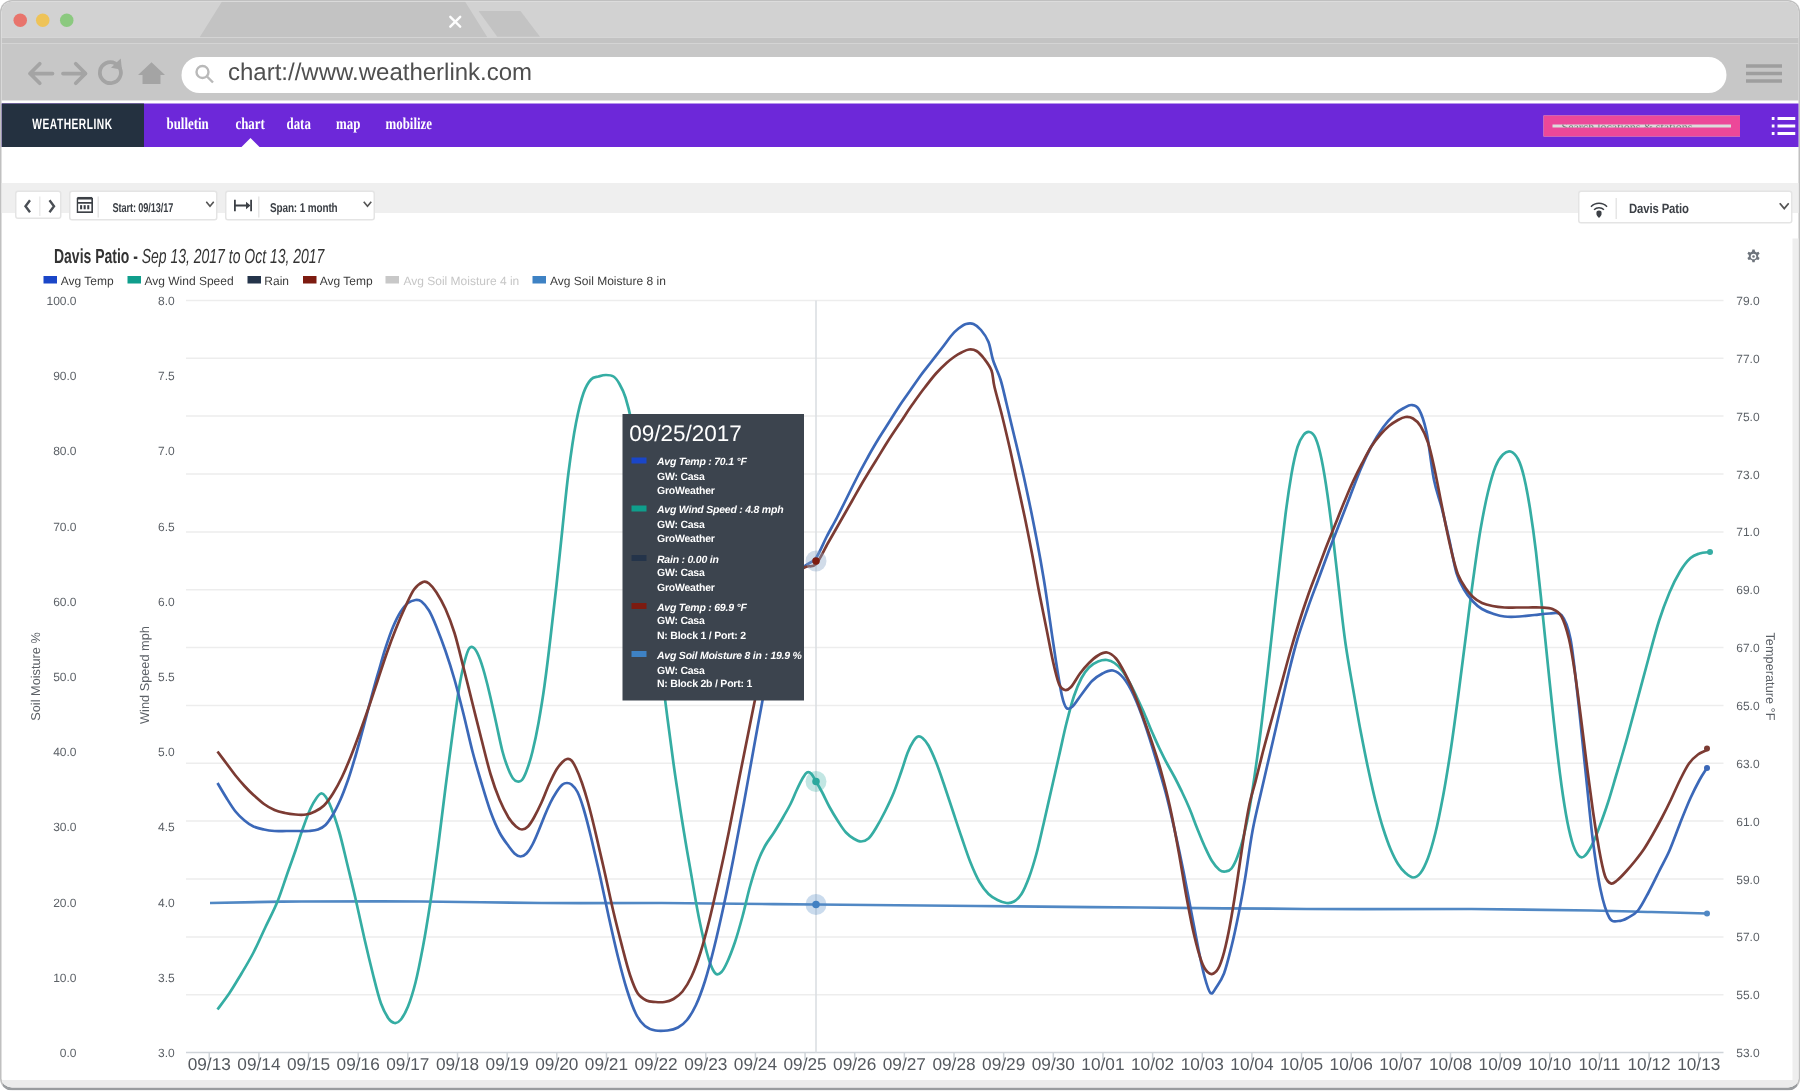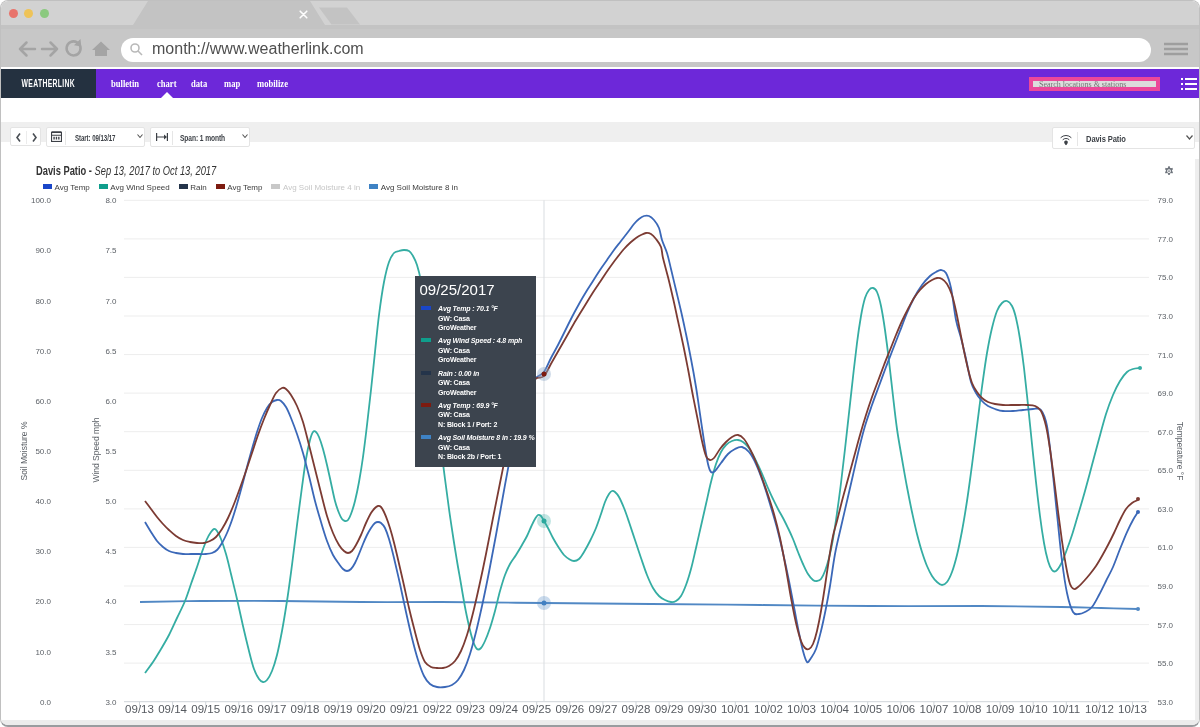--- a/index.html
+++ b/index.html
@@ -10,31 +10,31 @@
 .dot { position:absolute; top:7.6px; width:9.4px; height:9.4px; border-radius:50%; }
 .tab { position:absolute; top:0; height:24px; background:#c3c3c3; }
 .toolbar { position:absolute; left:0; top:28px; width:1200px; height:38px; background:#c7c7c7; }
 .urlbar { position:absolute; left:120px; top:36.5px; width:1030px; height:24px; background:#fff; border-radius:12px; }
 .url { position:absolute; left:151px; top:39px; font-size:16px; color:#4f4f4f; }
 .navbar { position:absolute; left:0; top:68px; width:1200px; height:29px; background:#6d28d9; }
 .logo { position:absolute; left:0; top:0; width:95px; height:29px; background:#243140; color:#fff; font-weight:bold; font-size:10px; line-height:29px; text-align:center; }
 .logo span { display:inline-block; transform:scaleX(.68); transform-origin:center; letter-spacing:.5px; }
 
 .mi { position:absolute; top:0; height:29px; line-height:29px; color:#fff; font-family:"Liberation Serif",serif; font-weight:bold; font-size:11px; transform:scaleX(.78); transform-origin:left center; }
-.searchbox { position:absolute; left:1028px; top:8px; width:131px; height:14px; background:#dcdcdc; border:4px solid #ec4899; font-family:"Liberation Serif",serif; font-size:8px; color:#767c82; padding:0 6px; outline:none; }
+.searchbox { position:absolute; left:1028px; top:8px; width:131px; height:14px; background:#dcdcdc; border:6px solid #ec4899; font-family:"Liberation Serif",serif; font-size:8px; color:#767c82; padding:0 6px; outline:none; }
 .notch { position:absolute; left:160px; top:23px; width:0; height:0; border-left:6px solid transparent; border-right:6px solid transparent; border-bottom:6px solid #fff; }
 .stationbar { position:absolute; left:0; top:97px; width:1200px; height:24px; background:#fff; text-align:center; font-family:"Liberation Serif",serif; font-weight:bold; font-size:11.5px; color:#333a42; line-height:23px; }
 .stationbar span { display:inline-block; transform:scaleX(.85); }
 .controls { position:absolute; left:0; top:121px; width:1200px; height:20px; background:#efefef;text-decoration:underline; }
 .cbtn { position:absolute; top:4.7px; background:#fff; border:1px solid #e4e4e4; border-radius:2px; }
 .cbox { position:absolute; top:4.7px; height:20.6px; background:#fff; border:1px solid #e4e4e4; border-radius:2px; font-size:8.5px; letter-spacing:-0.1px; color:#3c4046; font-weight:bold; }
 .cdiv { position:absolute; top:3px; width:1px; height:14px; background:#e6e6e6; }
 .title { position:absolute; left:35px; top:162px; font-size:13.5px; color:#333; font-weight:bold; transform:scaleX(.69); transform-origin:left center; white-space:nowrap; }
 .title i { font-weight:normal; font-style:italic; }
-.legend { position:absolute; left:42px; top:181.5px; font-size:8px; color:#3c3c3c; white-space:nowrap; }
+.legend { position:absolute; left:28px; top:181.5px; font-size:8px; color:#3c3c3c; white-space:nowrap; }
 .legend span.it { margin-right:9px; }
 .sw { display:inline-block; width:9px; height:4.2px; margin-right:2.5px; vertical-align:1px; }
 .hg { stroke:#ededed; stroke-width:1; }
 .ax { stroke:#cfd4d9; stroke-width:1; }
 .tl { font-size:8px; fill:#5c6167; }
 .dl { font-size:11.5px; fill:#55595f; }
 .an { font-size:8.5px; fill:#5c6167; }
 .ln { fill:none; stroke-width:1.8; }
 .tooltip { position:absolute; left:413.5px; top:275px; width:121.5px; height:191px; background:#3c444e; color:#fff; padding:5px 4px 6px 5px; font-size:7px; white-space:nowrap; overflow:hidden; box-sizing:border-box; }
 .tooltip .hd { font-size:15px; font-weight:normal; margin-bottom:6px; }
@@ -63,21 +63,21 @@
       <path d="M59.8,4.2 A7,7 0 1 0 62.8,7.2"></path>
     </g>
     <path d="M63.5,1 L64.3,8.5 L57,7.2 Z" fill="#a4a4a4"></path>
     <path d="M84,3.5 L75,12 L78,12 L78,18 L90,18 L90,12 L93,12 Z" fill="#a4a4a4"></path>
   </svg>
   <div class="urlbar"></div>
   <svg style="position:absolute;left:128px;top:41px" width="15" height="15" viewBox="0 0 15 15">
       <circle cx="6" cy="6" r="4" fill="none" stroke="#b9b9b9" stroke-width="1.6"></circle>
       <line x1="9" y1="9" x2="13" y2="13" stroke="#b9b9b9" stroke-width="1.6"></line>
     </svg>
-  <div class="url">month://www.weatherlink.com</div>
+  <div class="url">chart://www.weatherlink.com</div>
   <svg style="position:absolute;left:1163px;top:41px" width="24" height="14" viewBox="0 0 24 14">
       <g stroke="#9e9e9e" stroke-width="2.4">
         <line x1="0" y1="2" x2="24" y2="2"></line>
         <line x1="0" y1="7" x2="24" y2="7"></line>
         <line x1="0" y1="12" x2="24" y2="12"></line>
       </g>
     </svg>
 
   <div class="navbar">
     <div class="logo"><span>WEATHERLINK</span></div>

